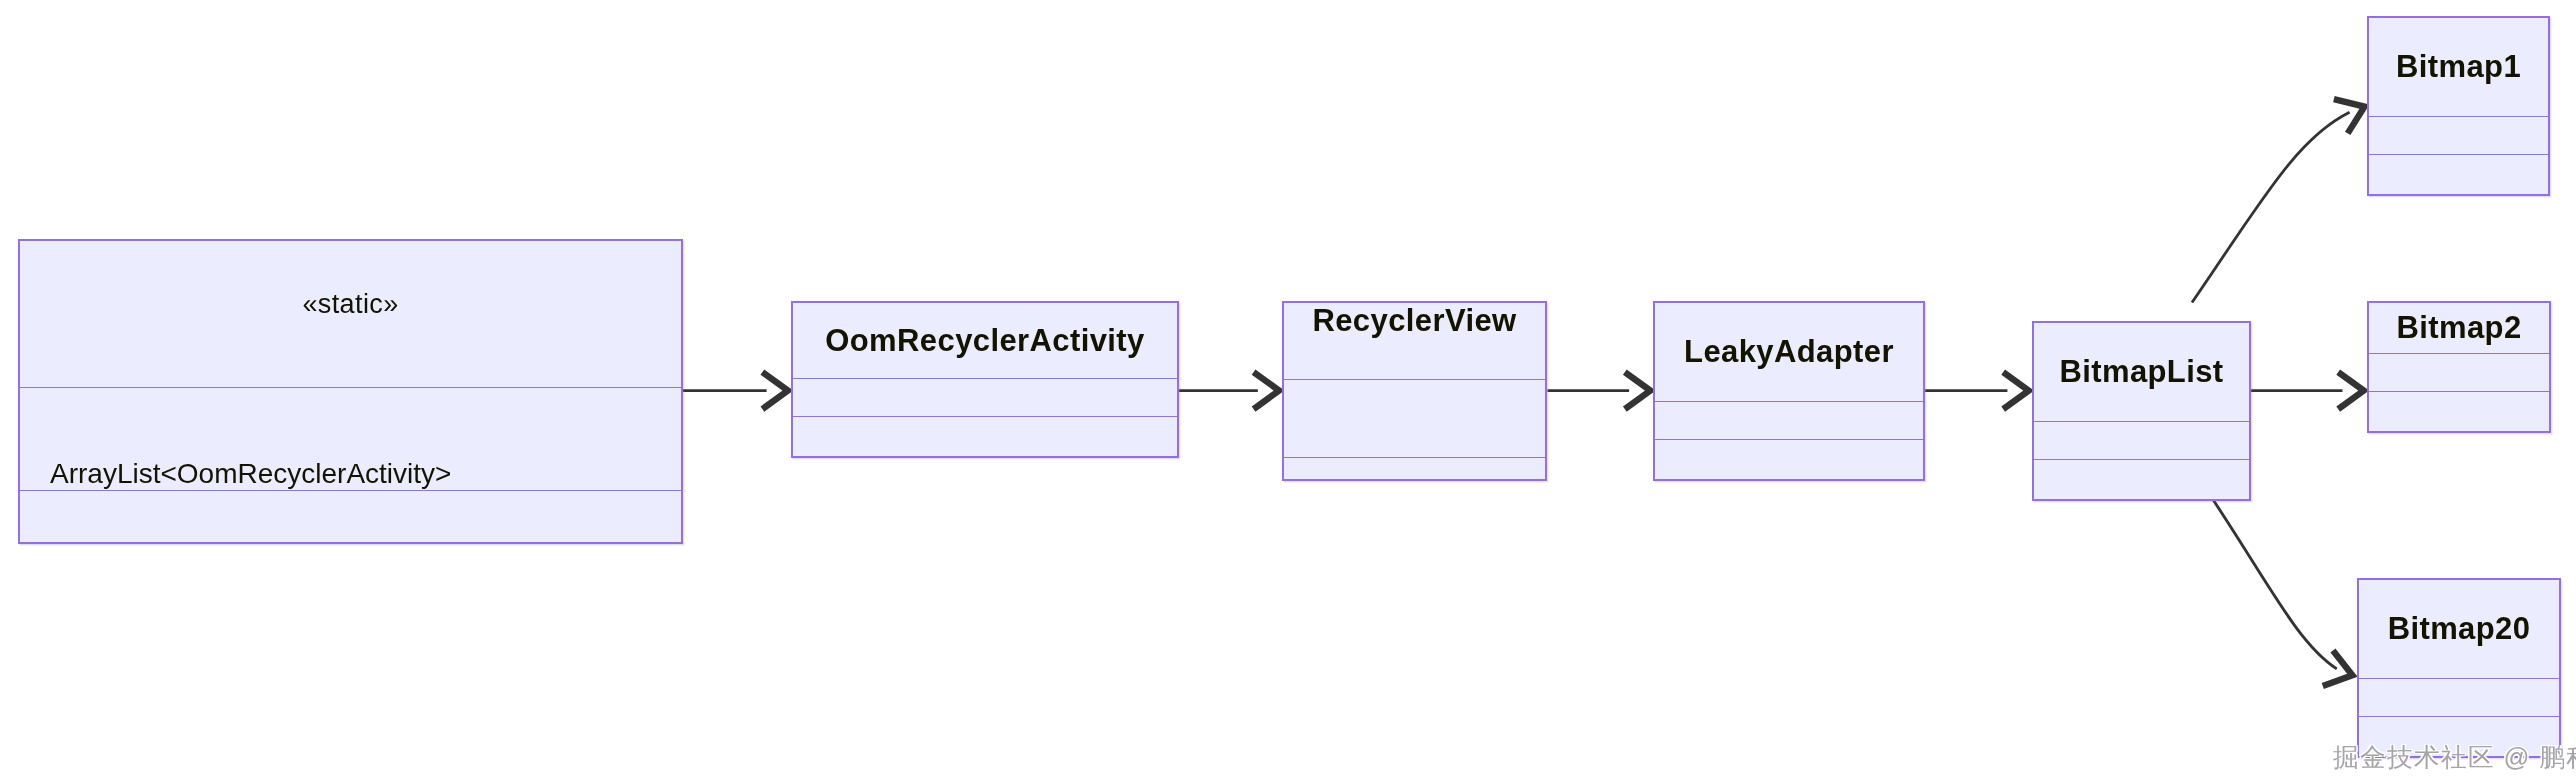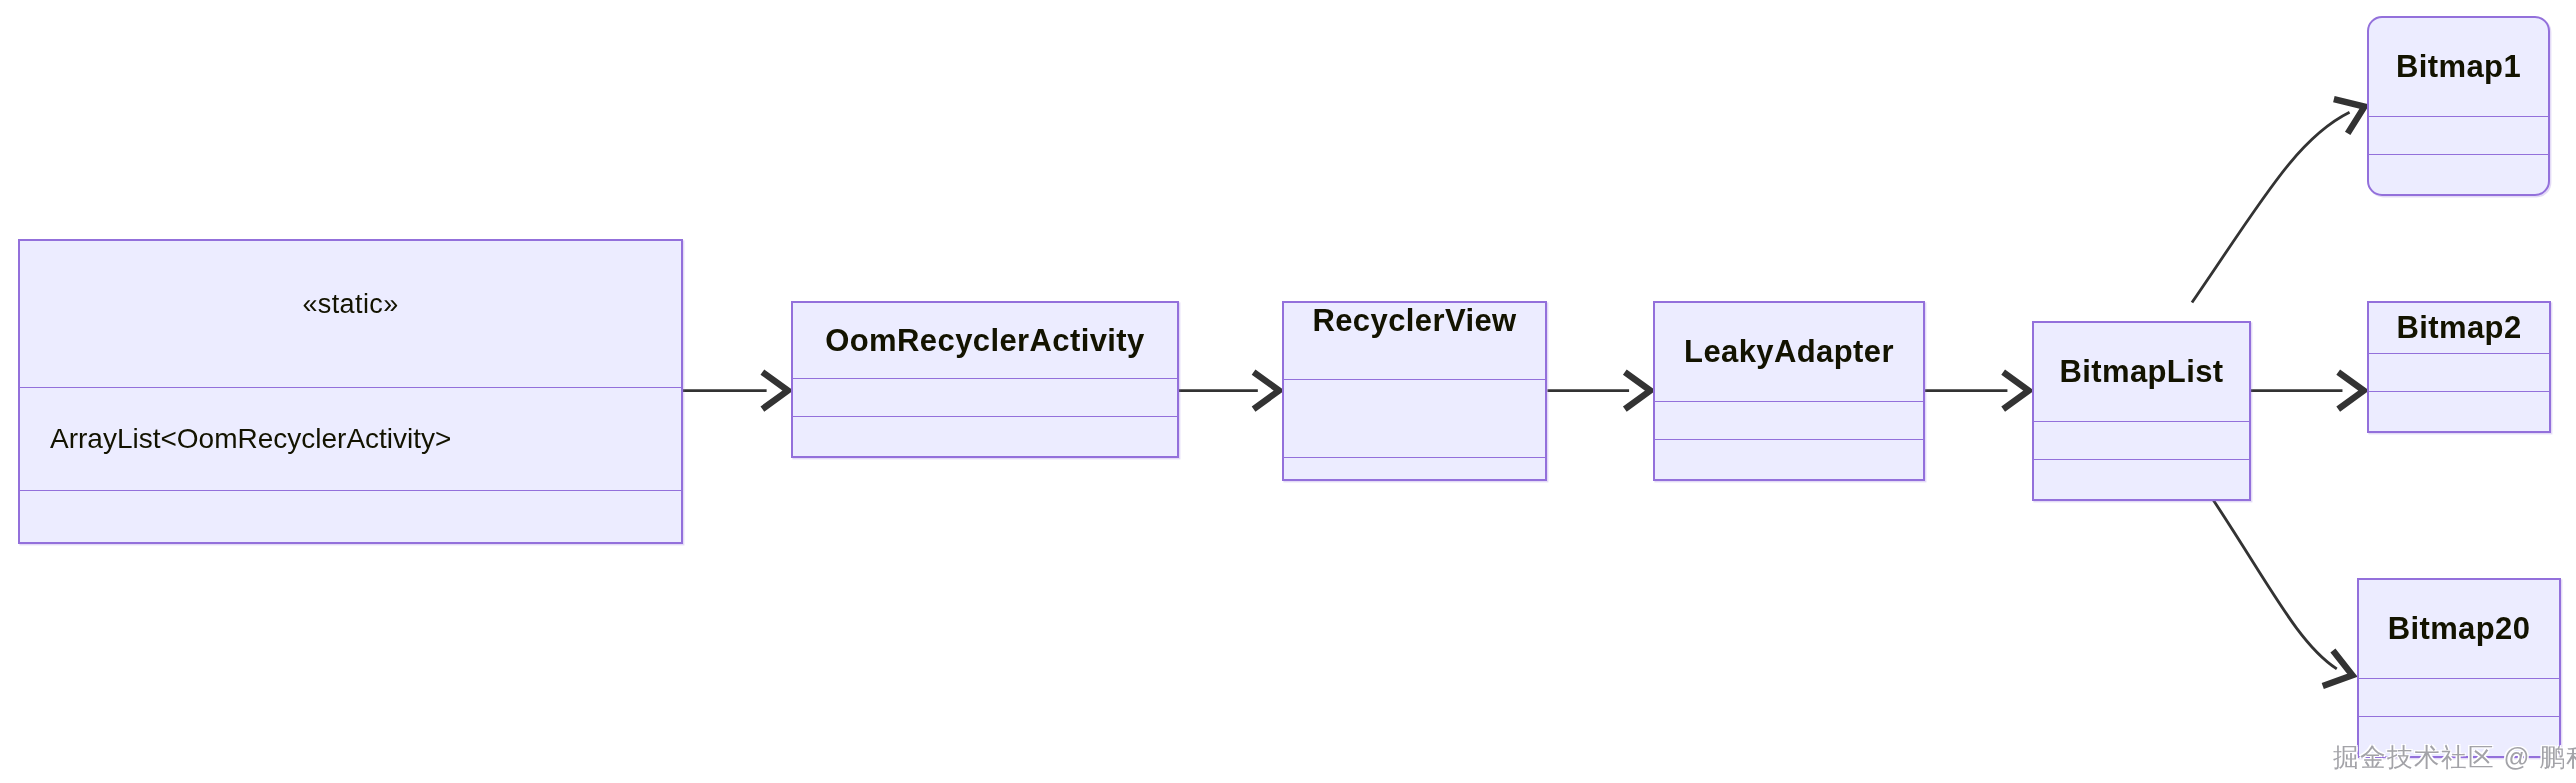--- a/index.html
+++ b/index.html
@@ -68,21 +68,21 @@
     display: flex;
     align-items: center;
     padding: 0 30px;
     font-size: 28px;
     white-space: nowrap;
   }
   
   .small .c-attrs   { height: 38px; }
   .small .c-methods { height: 40px; }
   
-  .big .c-attrs   { height: 103px; }
+  .big .c-attrs   { height: 103px; align-items: flex-end; }
   .big .c-methods { height: 52px; }
   #watermark {
     position: absolute;
     left: 2333px;
     top: 740px;
     font-size: 25.6px;
     color: #a3a3a8;
     letter-spacing: 1.4px;
     white-space: nowrap;
     text-shadow: -1.4px -1.4px 0 #ffffff, 1.4px -1.4px 0 #ffffff, -1.4px 1.4px 0 #ffffff, 1.4px 1.4px 0 #ffffff;
@@ -152,21 +152,21 @@
   </div>
 
   <div class="classbox small" style="left:2032px; top:301px; width:219px; height:180px;margin-top:20px;">
     <div class="c-title">
       <div class="cname">BitmapList</div>
     </div>
     <div class="c-attrs"></div>
     <div class="c-methods"></div>
   </div>
 
-  <div class="classbox small" style="left:2367px; top:16.3px; width:183px; height:180px;border-radius:15px;">
+  <div class="classbox small" style="left:2367px; top:16.3px; width:183px; height:180px;">
     <div class="c-title">
       <div class="cname">Bitmap1</div>
     </div>
     <div class="c-attrs"></div>
     <div class="c-methods"></div>
   </div>
 
   <div class="classbox small" style="left:2367px; top:301px; width:184px; height:132px;">
     <div class="c-title">
       <div class="cname">Bitmap2</div>

